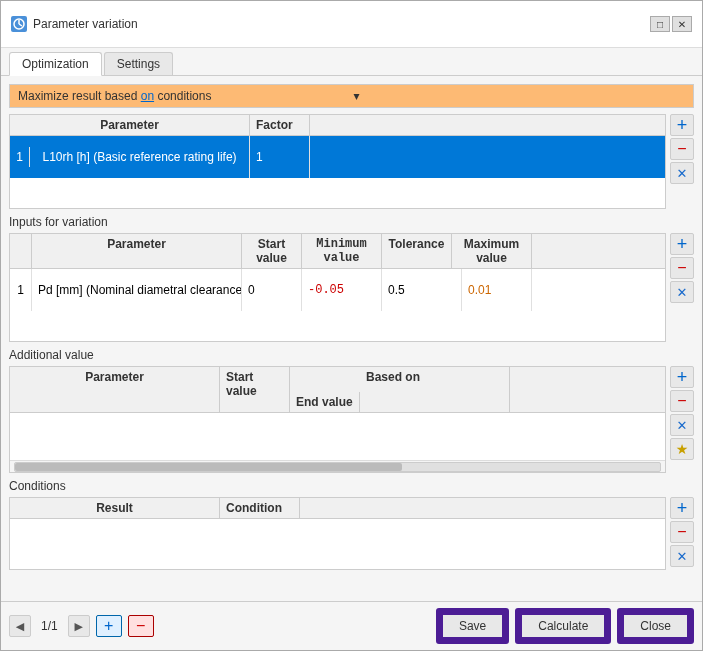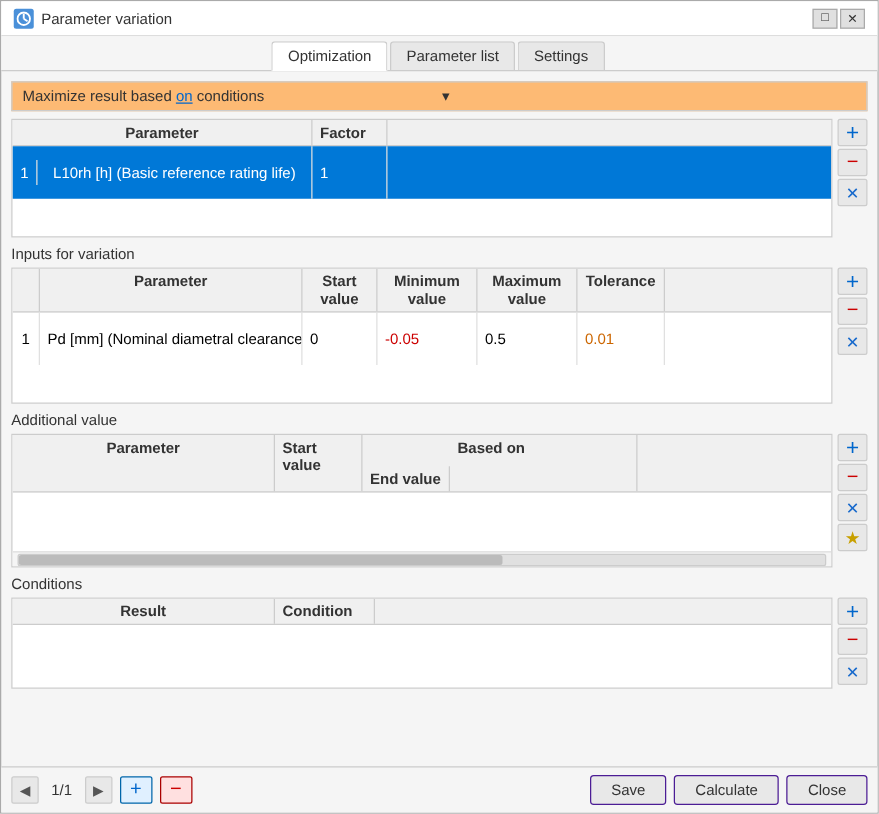--- a/index.html
+++ b/index.html
@@ -23,21 +23,21 @@
       display: flex;
       flex-direction: column;
     }
     .title-bar {
       background: #fff;
       border-bottom: 1px solid #ddd;
       padding: 0 10px;
       display: flex;
       align-items: center;
       gap: 6px;
-      height: 28px;
+      height: 47px;
     }
     .title-bar-icon {
       width: 16px;
       height: 16px;
       background: #4a90d9;
       border-radius: 2px;
       display: flex;
       align-items: center;
       justify-content: center;
       color: white;
@@ -63,21 +63,20 @@
       justify-content: center;
       font-size: 10px;
       color: #333;
     }
     .tabs {
       display: flex;
       gap: 0;
       padding: 4px 8px 0;
       background: #f5f5f5;
       border-bottom: 1px solid #ccc;
-      justify-content: center;
     }
     .tab {
       padding: 4px 12px;
       border: 1px solid #ccc;
       border-bottom: none;
       background: #e8e8e8;
       cursor: pointer;
       font-size: 12px;
       color: #333;
       margin-right: 2px;
@@ -188,21 +187,21 @@
       border-radius: 2px;
     }
     .icon-btn.red { color: #cc0000; }
     .icon-btn.blue-x { color: #1a6bcc; }
     .icon-btn.gold { color: #c8a000; }
     
     .opt-param-col { width: 240px; text-align: center; }
     .opt-factor-col { width: 60px; text-align: left; }
     .inp-param-col { width: 210px; }
     .inp-start-col { width: 60px; }
-    .inp-min-col { width: 80px; }
+    .inp-min-col { width: 80px; font-family: Liberation Mono, monospace; }
     .inp-max-col { width: 80px; }
     .inp-tol-col { width: 70px; }
     
     .rul-param-col { width: 210px; text-align: center; }
     .rul-start-col { width: 70px; text-align: left; }
     .rul-end-col { width: 70px; text-align: left; margin-top: 25px; }
     .rul-based-col { width: 150px; text-align: left; }
     
     .cond-result-col { width: 210px; text-align: center; }
     .cond-cond-col { width: 80px; text-align: left; }
@@ -278,21 +277,21 @@
       display: flex;
       align-items: center;
       justify-content: center;
       font-size: 16px;
       color: #cc0000;
       border-radius: 2px;
     }
     .spacer { flex: 1; }
     .action-btn {
       padding: 4px 16px;
-      border: 1px solid #4c1d95;
+      border: 7px solid #4c1d95;
       background: #e8e8e8;
       cursor: pointer;
       font-size: 12px;
       color: #333;
       border-radius: 3px;
     }
     .empty-row {
       height: 30px;
     }
     
@@ -318,21 +317,20 @@
     </div>
     <span class="title-bar-text">Parameter variation</span>
     <div class="title-bar-controls">
       <div class="title-btn">□</div>
       <div class="title-btn">✕</div>
     </div>
   </div>
 
   <div class="tabs">
     <div class="tab active">Optimization</div>
-    <div class="tab">Parameter list</div>
     <div class="tab">Settings</div>
   </div>
 
   <div class="content">
 
     <div class="dropdown-row">
       <span>Maximize result based <em>on</em> conditions</span>
       <span class="chevron-down">▾</span>
     </div>
 
@@ -360,22 +358,22 @@
 
     <div class="section">
       <div class="section-label">Inputs for variation</div>
       <div class="section-body">
         <div class="table-container">
           <div class="table-header">
             <div class="th" style="width:22px;"></div>
             <div class="th inp-param-col">Parameter</div>
             <div class="th inp-start-col">Start value</div>
             <div class="th inp-min-col">Minimum value</div>
+            <div class="th inp-tol-col">Tolerance</div>
             <div class="th inp-max-col">Maximum value</div>
-            <div class="th inp-tol-col">Tolerance</div>
           </div>
           <div class="table-row">
             <div class="td" style="width:22px; text-align:center;">1</div>
             <div class="td inp-param-col">Pd [mm]  (Nominal diametral clearance)</div>
             <div class="td inp-start-col">0</div>
             <div class="td inp-min-col" style="color:#cc0000;">-0.05</div>
             <div class="td inp-max-col">0.5</div>
             <div class="td inp-tol-col" style="color:#cc6600;">0.01</div>
           </div>
           <div class="empty-row"></div>

